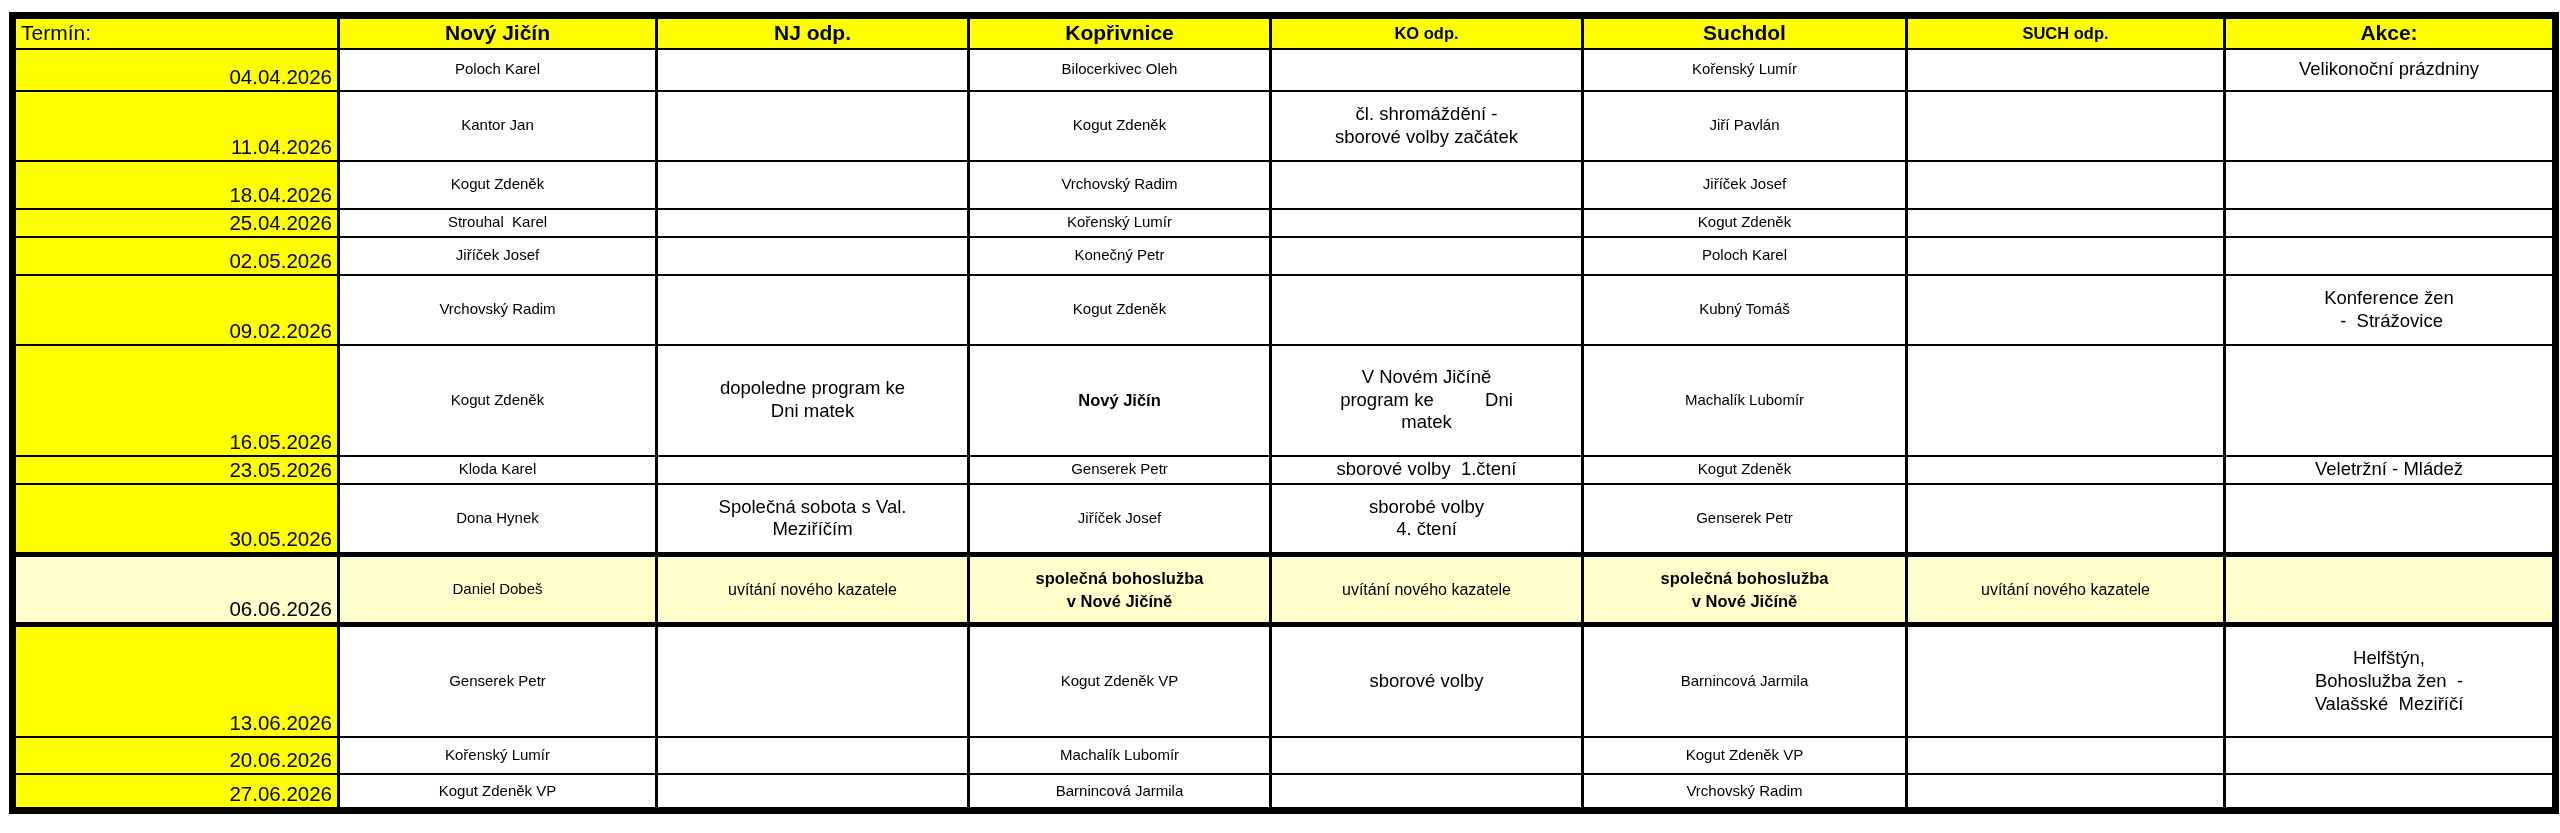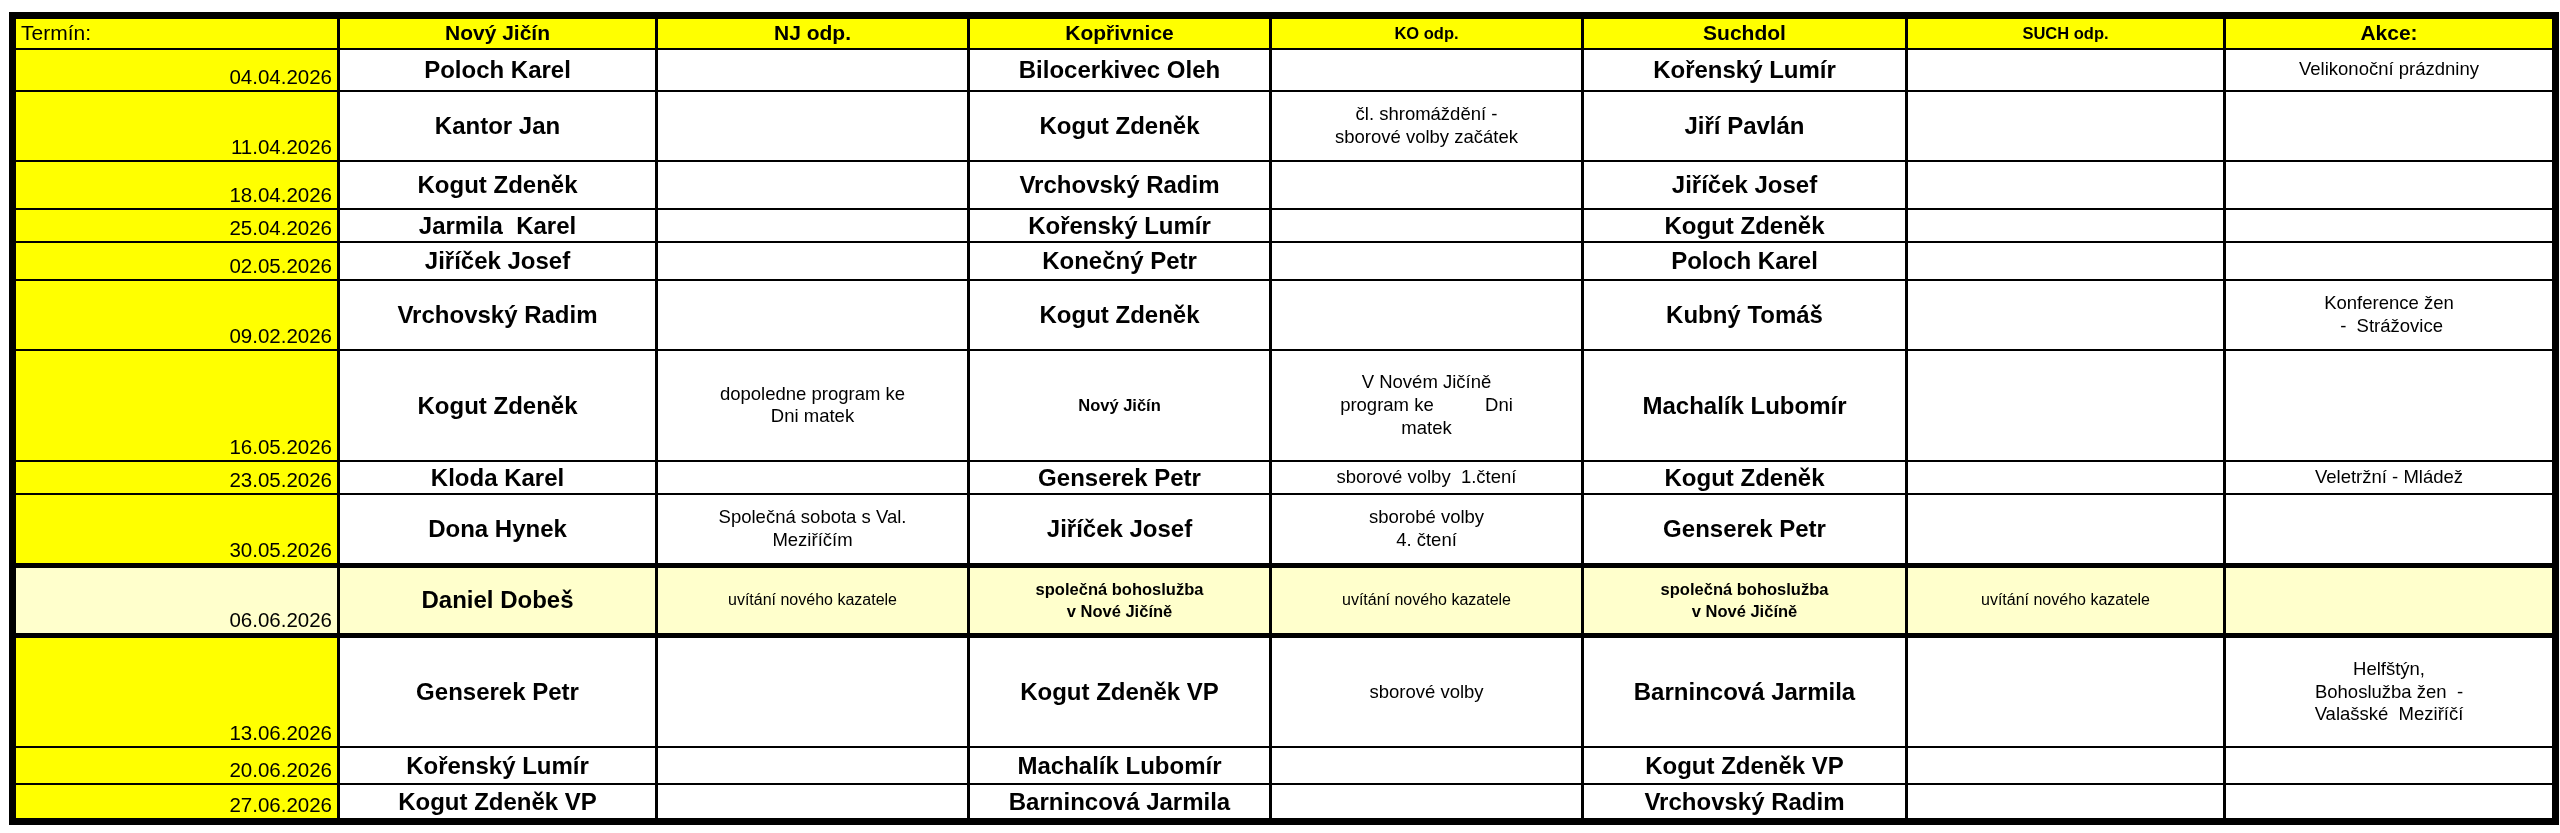--- a/index.html
+++ b/index.html
@@ -51,21 +51,21 @@
     padding-right: 9px;
     padding-bottom: 3px;
     white-space: nowrap;
   }
   td.cell {
     text-align: center;
     vertical-align: middle;
     white-space: pre-wrap;
     line-height: 1.22;
   }
-  td.cell.name     { font-weight: bold;   font-size: 24px; }
+  td.cell.name     { font-weight: normal;   font-size: 15px; }
   td.cell.name-sm  { font-weight: bold;   font-size: 16.5px; line-height: 1.35; }
   td.cell.note     { font-weight: normal; font-size: 18.5px; }
   td.cell.note-sm  { font-weight: normal; font-size: 16px; }
   tr.hl td { background: var(--cream, #ffffcc); }
   tr.hl td { border-top-width: 5px; border-bottom-width: 5px; }
 </style>
 </head>
 <body>
 
 <div class="page">
@@ -119,21 +119,21 @@
           <td class="cell name">Kogut Zdeněk</td>
           <td class="cell"></td>
           <td class="cell name">Vrchovský Radim</td>
           <td class="cell"></td>
           <td class="cell name">Jiříček Josef</td>
           <td class="cell"></td>
           <td class="cell"></td>
         </tr>
         <tr style="height: 28px;">
           <td class="date">25.04.2026</td>
-          <td class="cell name">Jarmila  Karel</td>
+          <td class="cell name">Strouhal  Karel</td>
           <td class="cell"></td>
           <td class="cell name">Kořenský Lumír</td>
           <td class="cell"></td>
           <td class="cell name">Kogut Zdeněk</td>
           <td class="cell"></td>
           <td class="cell"></td>
         </tr>
         <tr style="height: 38px;">
           <td class="date">02.05.2026</td>
           <td class="cell name">Jiříček Josef</td>

